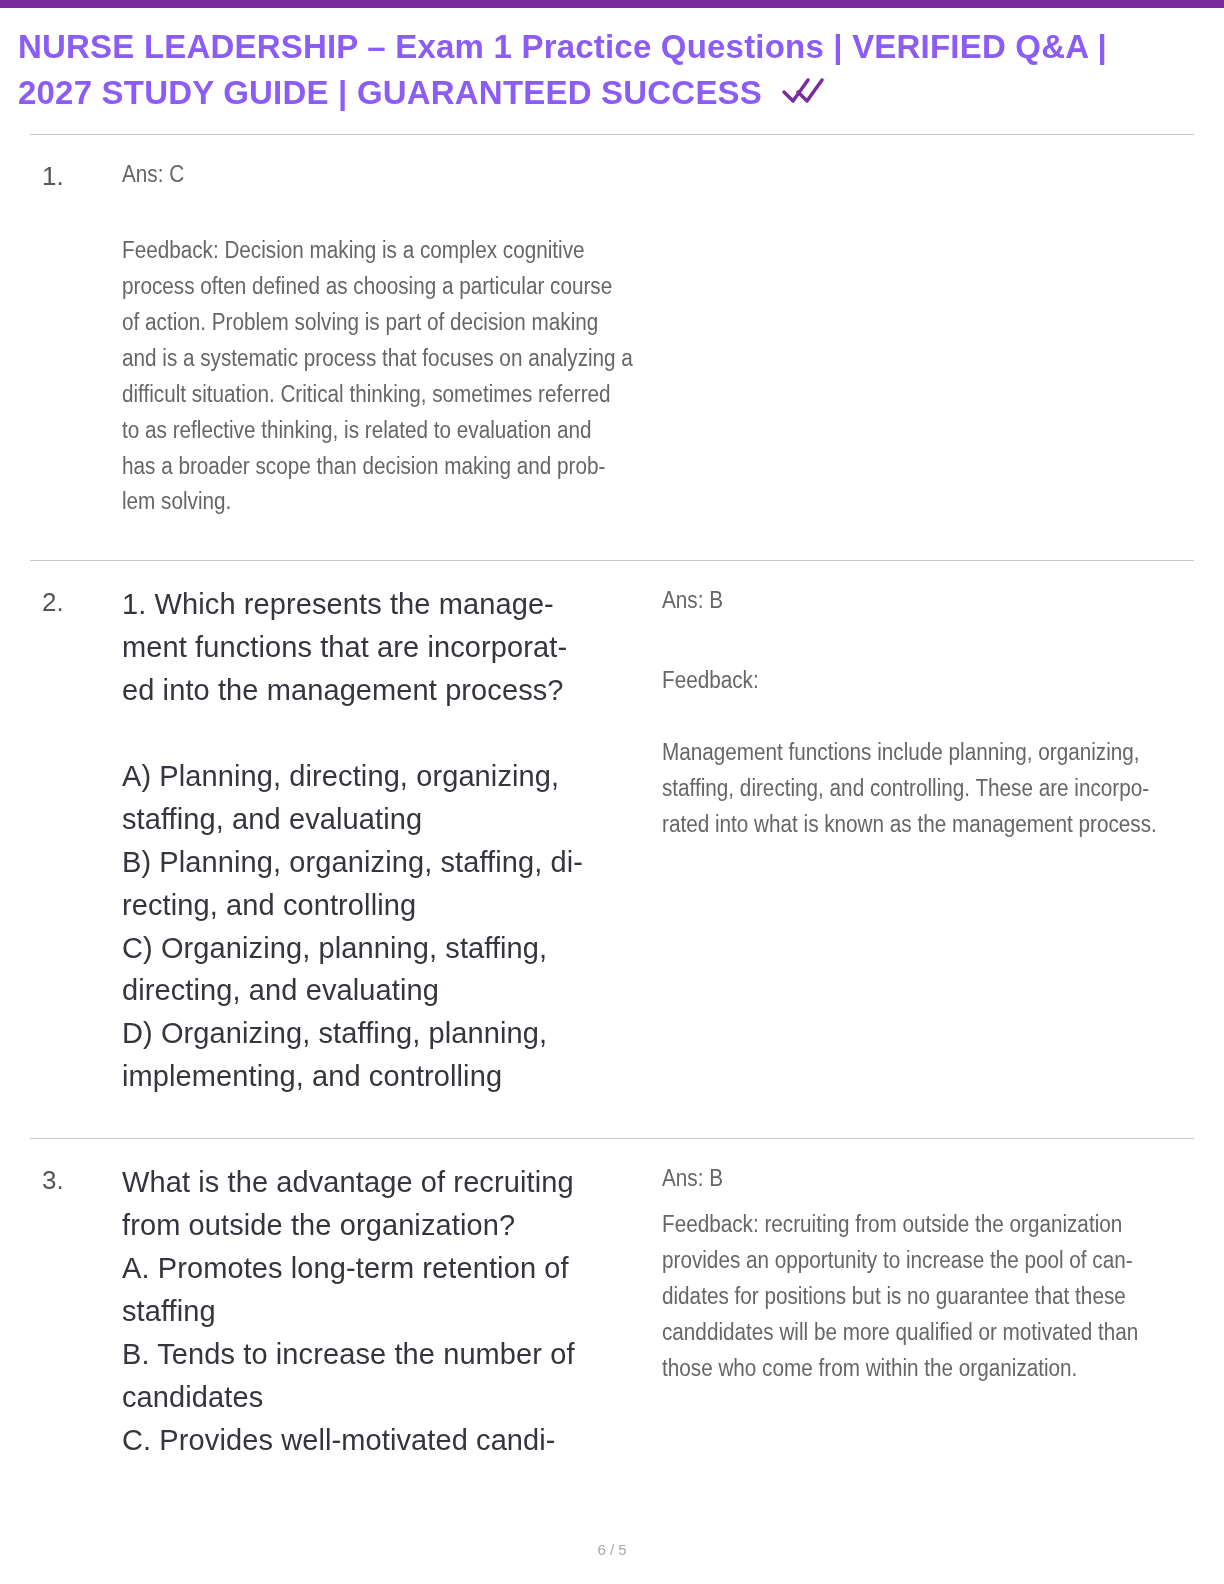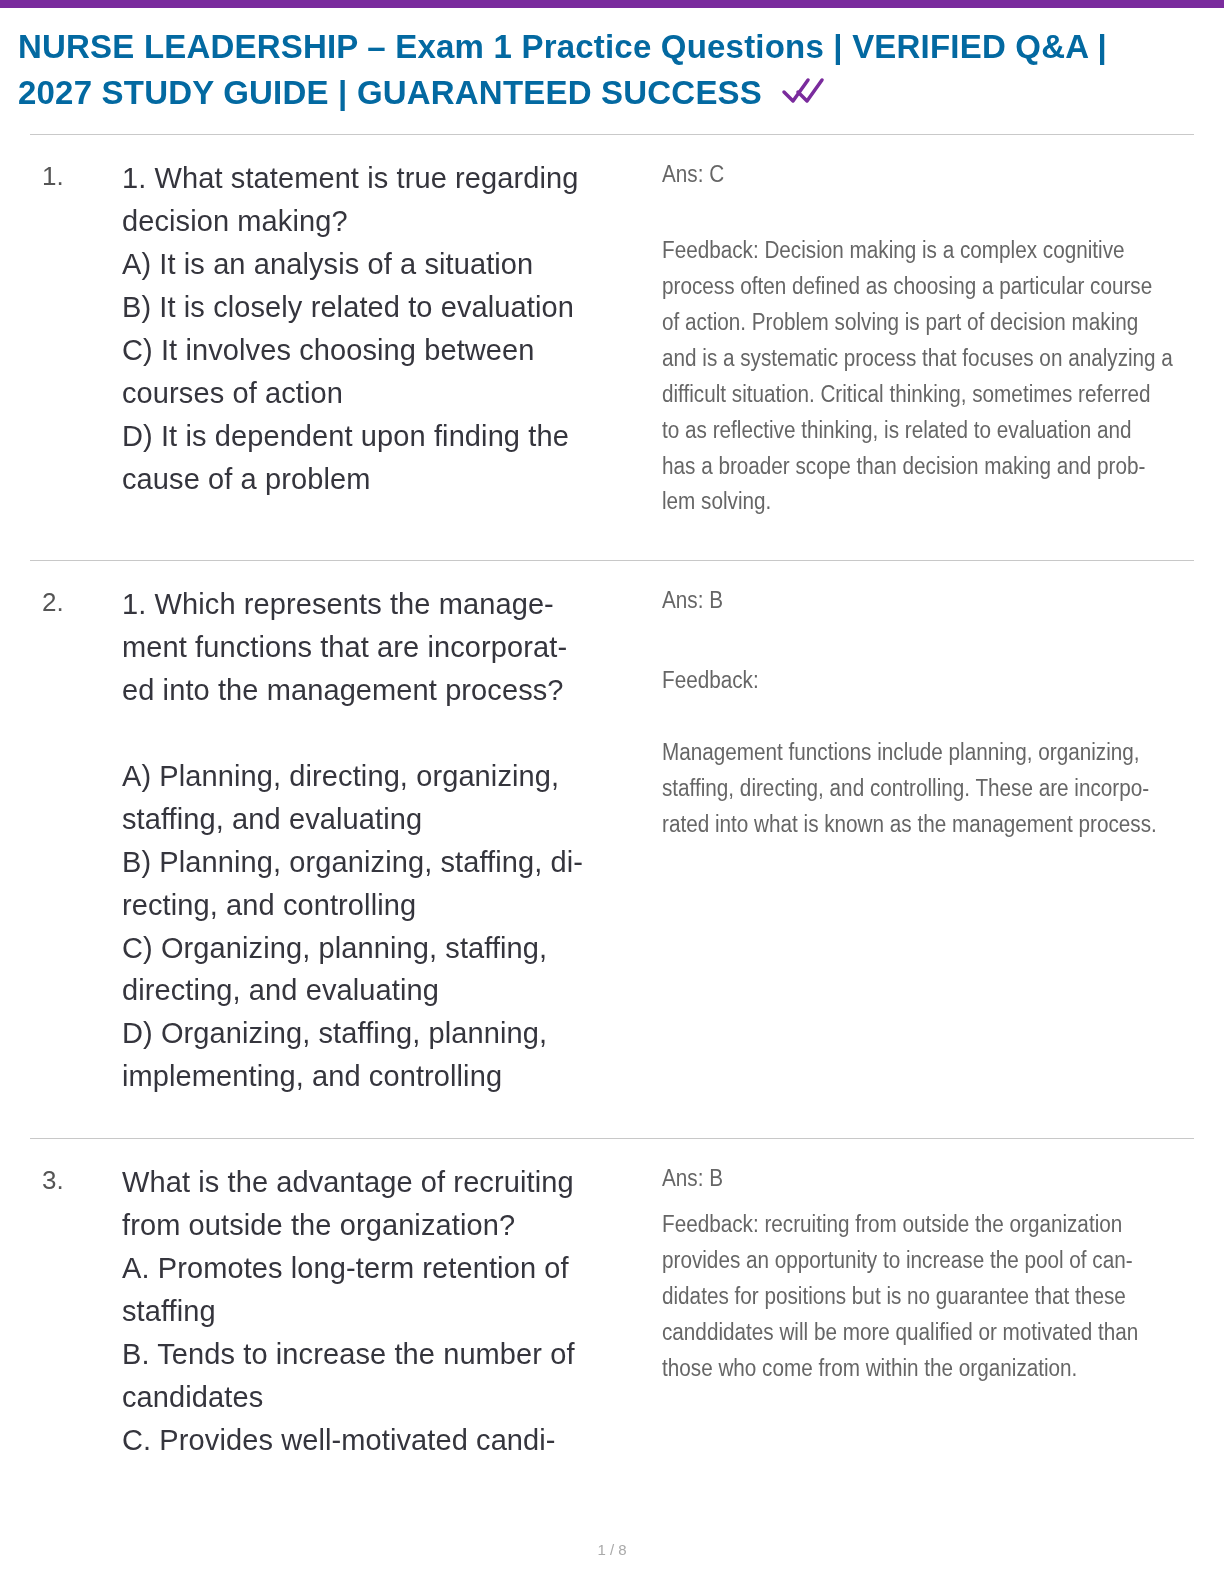--- a/index.html
+++ b/index.html
@@ -14,21 +14,21 @@
     overflow: hidden;
     font-family: "Liberation Sans", sans-serif;
   }
   .top-accent-bar {
     width: 100%;
     height: 8px;
     background: #7a2b9d;
   }
   .page-title {
     margin: 16px 20px 10px 18px;
-    color: #0369a1;
+    color: #8b5cf6;
     font-weight: bold;
     font-size: 33px;
     line-height: 1.4;
     letter-spacing: 0.2px;
   }
   .title-line { display: inline; white-space: pre-line; }
   .title-line-block { display: block; }
   .verified-checkmark-icon {
     display: inline-block;
     vertical-align: -2px;
@@ -108,28 +108,20 @@
     </span>
   </span>
 </h1>
 
 <hr class="title-divider">
 
 <div class="qa-list">
 
   <div class="qa-row">
     <div class="item-number">1.</div>
-    <div class="question-text">1. What statement is true regarding
-decision making?
-A) It is an analysis of a situation
-B) It is closely related to evaluation
-C) It involves choosing between
-courses of action
-D) It is dependent upon finding the
-cause of a problem</div>
     <div class="right-col">
       <div class="answer-label">Ans: C</div>
       <div class="feedback-text">Feedback: Decision making is a complex cognitive
 process often defined as choosing a particular course
 of action. Problem solving is part of decision making
 and is a systematic process that focuses on analyzing a
 difficult situation. Critical thinking, sometimes referred
 to as reflective thinking, is related to evaluation and
 has a broader scope than decision making and prob-
 lem solving.</div>
@@ -174,13 +166,13 @@
       <div class="feedback-text">Feedback: recruiting from outside the organization
 provides an opportunity to increase the pool of can-
 didates for positions but is no guarantee that these
 canddidates will be more qualified or motivated than
 those who come from within the organization.</div>
     </div>
   </div>
 
 </div>
 
-<div class="page-footer">1 / 8</div>
+<div class="page-footer">6 / 5</div>
 
 </body></html>

